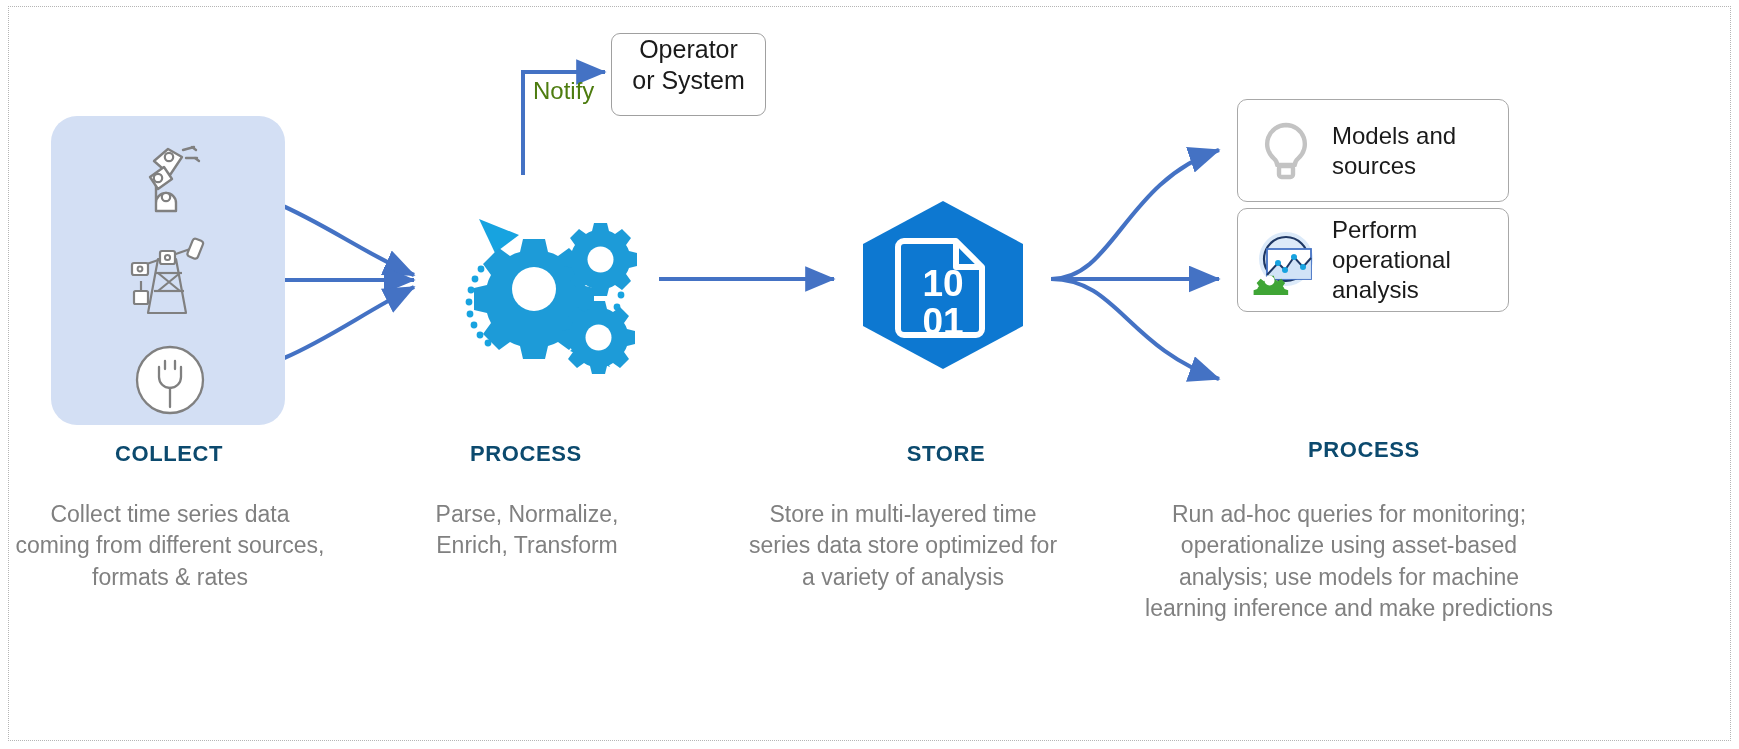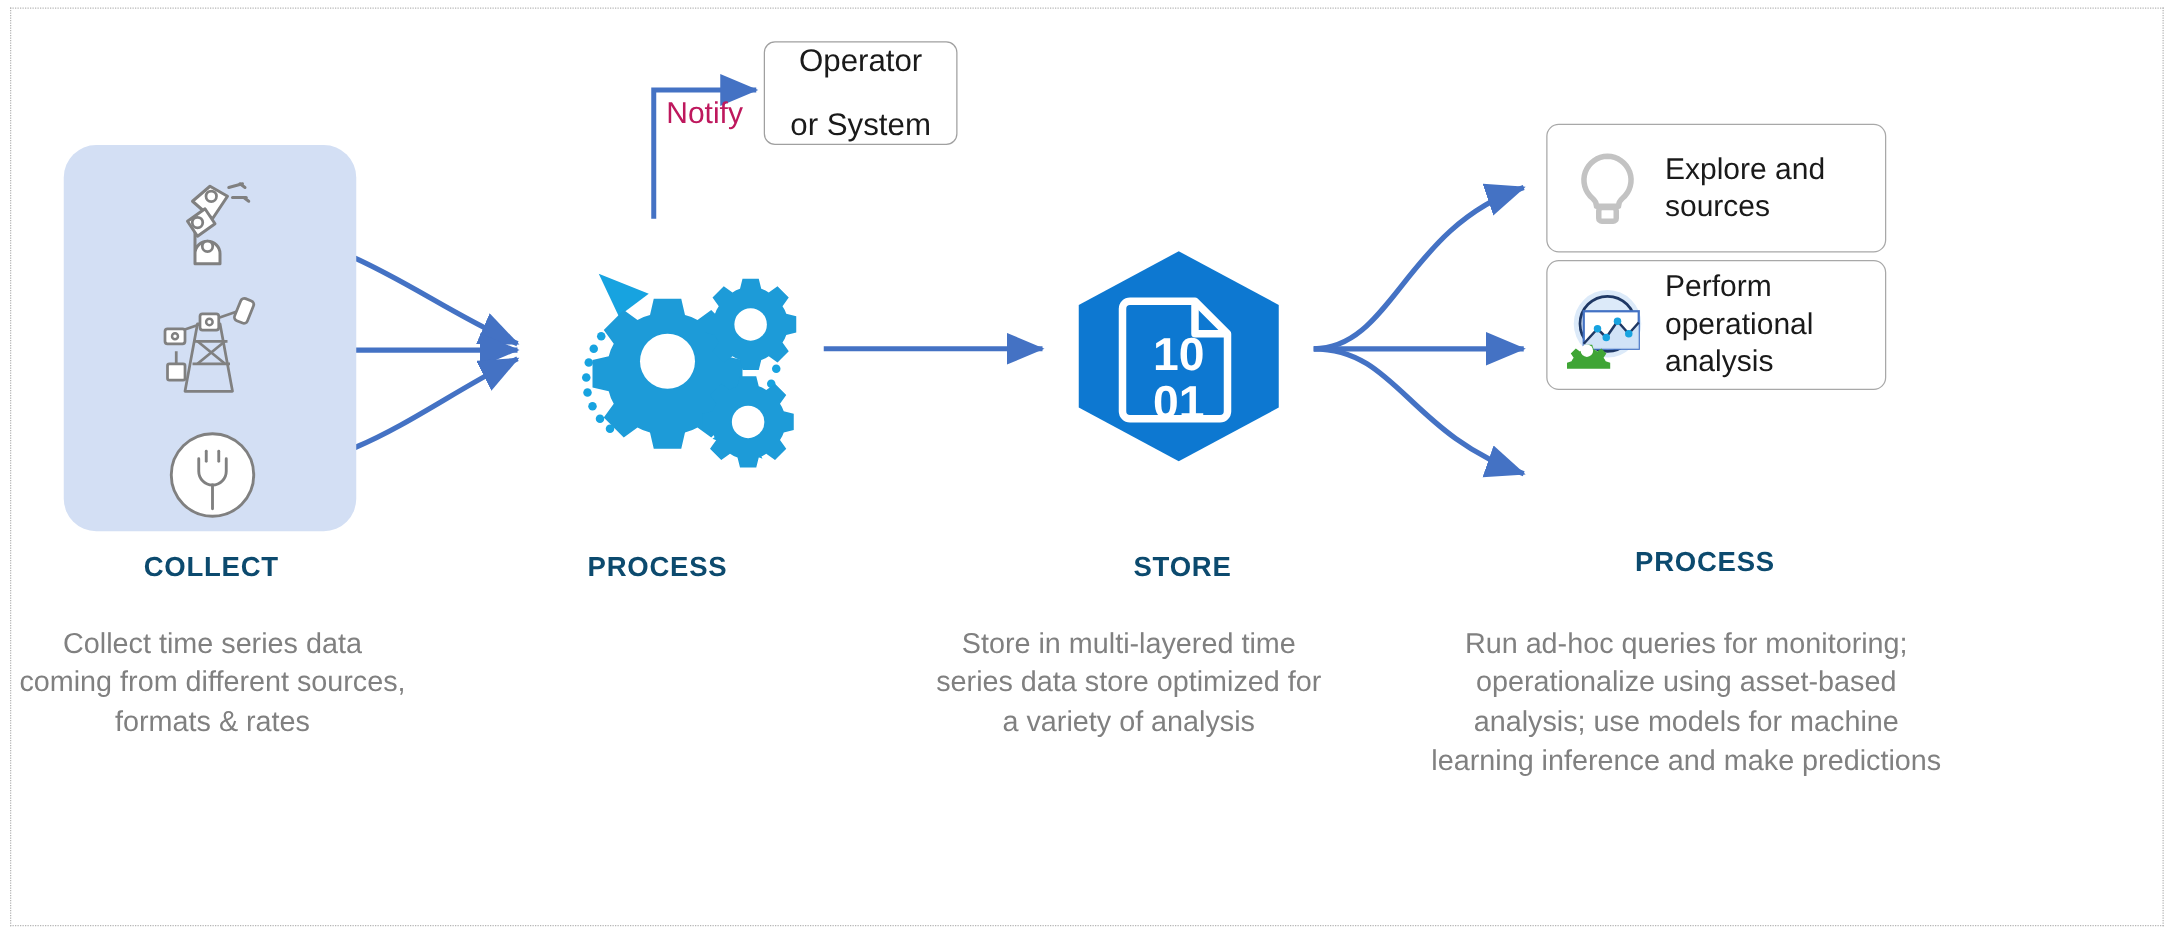--- a/index.html
+++ b/index.html
@@ -57,31 +57,31 @@
 
   
   #operator-box {
     position: absolute;
     left: 602px; top: 26px;
     width: 155px; height: 83px;
     border: 1.6px solid #a0a0a0;
     border-radius: 9px;
     background: #ffffff;
     display: flex; flex-direction: column;
-    align-items: center; justify-content: space-between;
+    align-items: center; justify-content: flex-start;
     line-height: 1.22;
   }
   #operator-box span {
     font-size: 25px; color: #1a1a1a;
     font-family: "Liberation Sans", sans-serif;
   }
   #notify-label {
     position: absolute;
     left: 524px; top: 70px;
-    font-size: 24px; color: #be185d;
+    font-size: 24px; color: #4d7c0f;
   }
 
   
   .analyze-card {
     position: absolute;
     border: 1.4px solid #a8a8a8;
     border-radius: 10px;
     background: #ffffff;
     display: flex; align-items: center;
     padding-left: 10px;
@@ -267,21 +267,21 @@
     </svg>
 
     <div class="analyze-card" id="card-explore">
       <div class="card-icon">
         <svg width="64" height="64" viewBox="0 0 64 64">
           <path d="M32,6 a19,19 0 0,1 12,33.6 c-2.4,2 -3.2,4 -3.2,6.4 h-17.6 c0,-2.4 -0.8,-4.4 -3.2,-6.4 A19,19 0 0,1 32,6 z" fill="none" stroke="#c3c3c3" stroke-width="4.4" stroke-linejoin="round"></path>
           <rect x="25" y="47" width="14" height="11" rx="2.5" fill="none" stroke="#c3c3c3" stroke-width="4.4"></rect>
         </svg>
       </div>
       <div class="card-text">
-        <div>Explore and</div>
+        <div>Models and</div>
         <div>sources</div>
       </div>
     </div>
 
     <div class="analyze-card" id="card-perform">
       <div class="card-icon">
         <svg width="70" height="70" viewBox="0 0 70 70">
           <circle cx="35" cy="34" r="27" fill="#dceaf9"></circle>
           <circle cx="35" cy="34" r="22" fill="none" stroke="#1f3864" stroke-width="2.2"></circle>
           <rect x="16" y="24" width="44" height="30" fill="#ffffff" stroke="#4472c4" stroke-width="1.8"></rect>
@@ -306,17 +306,18 @@
       </div>
     </div>
 
 
     <div class="stage-label" id="label-collect">COLLECT</div>
     <div class="stage-label" id="label-process">PROCESS</div>
     <div class="stage-label" id="label-store">STORE</div>
     <div class="stage-label" id="label-analyze">PROCESS</div>
 
     <div class="stage-caption" id="caption-collect">Collect time series data coming from different sources, formats &amp; rates</div>
+    <div class="stage-caption" id="caption-process">Parse, Normalize, Enrich, Transform</div>
     <div class="stage-caption" id="caption-store">Store in multi-layered time series data store optimized for a variety of analysis</div>
     <div class="stage-caption" id="caption-analyze">Run ad-hoc queries for monitoring; operationalize using asset-based analysis; use models for machine learning inference and make predictions</div>
 
   </div>
 </div>
 
 </body></html>

